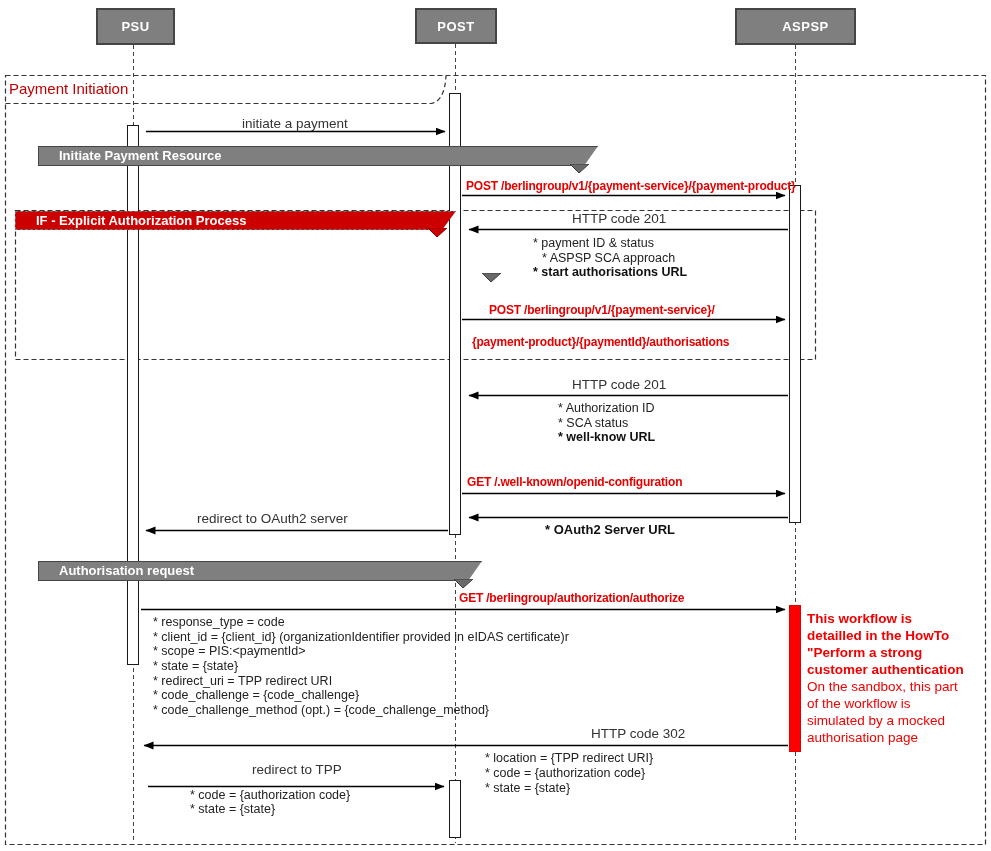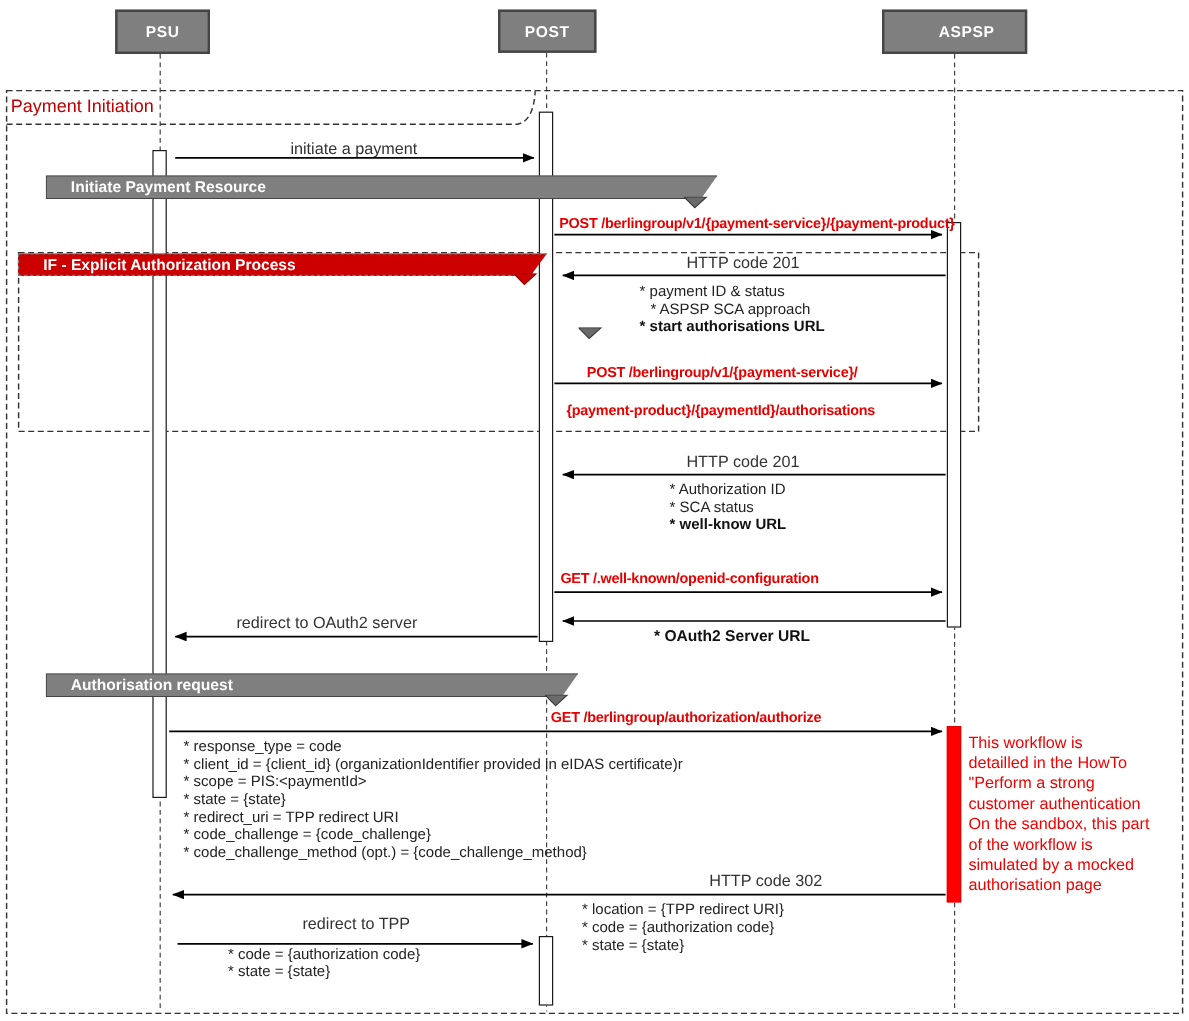--- a/index.html
+++ b/index.html
@@ -23,21 +23,21 @@
   .fold{position:absolute;z-index:3;}
   .frame-title{position:absolute;font-size:15px;font-weight:normal;color:#c00000;
                white-space:nowrap;z-index:4;}
   .lbl{position:absolute;font-size:13.5px;color:#333;white-space:nowrap;z-index:4;}
   .red-msg{position:absolute;font-size:12px;font-weight:bold;color:#e60000;
            letter-spacing:-0.2px;white-space:nowrap;z-index:4;}
   .note{position:absolute;font-size:12.5px;color:#222;white-space:nowrap;z-index:4;}
   .note.b{font-weight:bold;color:#111;}
   .sideline{position:absolute;left:807px;width:185px;font-size:13.5px;color:#f10000;
             white-space:nowrap;z-index:4;}
-  .sideline.b{font-weight:normal;}
+  .sideline.b{font-weight:bold;}
 </style>
 </head>
 <body>
 
 <div id="canvas">
 
   <svg class="layer" width="991" height="851">
     <defs>
       <marker id="ah" markerWidth="11" markerHeight="9" refX="9.5" refY="4" orient="auto" markerUnits="userSpaceOnUse">
         <path d="M0,0 L10,4 L0,8 Z" fill="#000"></path>

